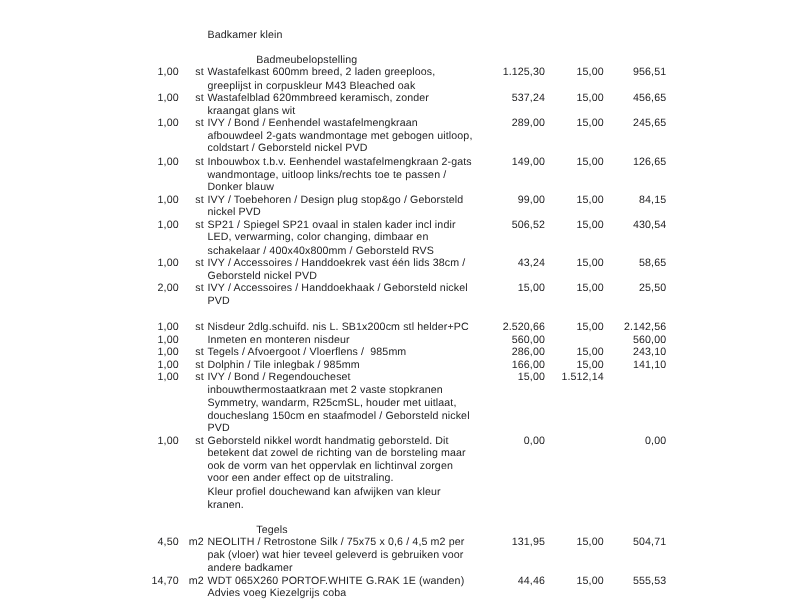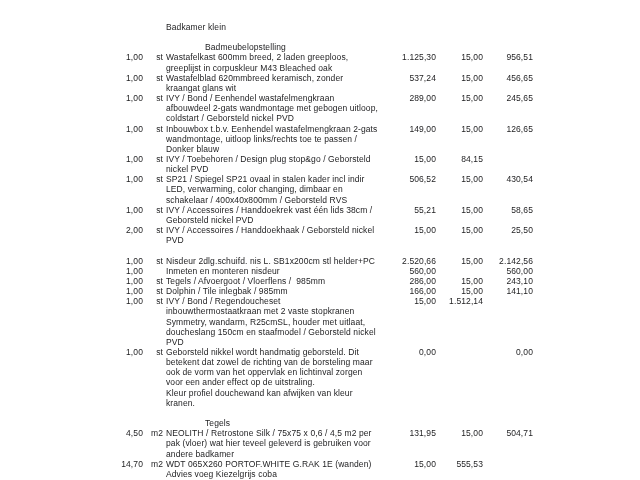--- a/index.html
+++ b/index.html
@@ -68,39 +68,40 @@
 Donker blauw</div>
         <div class="c price">149,00</div>
         <div class="c vat">15,00</div>
         <div class="c total">126,65</div>
       </div>
     <div class="row">
         <div class="c qty">1,00</div>
         <div class="c unit">st</div>
         <div class="c desc">IVY / Toebehoren / Design plug stop&amp;go / Geborsteld
 nickel PVD</div>
+        <div class="c price">99,00</div>
         <div class="c vat">15,00</div>
         <div class="c total">84,15</div>
       </div>
     <div class="row">
         <div class="c qty">1,00</div>
         <div class="c unit">st</div>
         <div class="c desc">SP21 / Spiegel SP21 ovaal in stalen kader incl indir
 LED, verwarming, color changing, dimbaar en
 schakelaar / 400x40x800mm / Geborsteld RVS</div>
         <div class="c price">506,52</div>
         <div class="c vat">15,00</div>
         <div class="c total">430,54</div>
       </div>
     <div class="row">
         <div class="c qty">1,00</div>
         <div class="c unit">st</div>
         <div class="c desc">IVY / Accessoires / Handdoekrek vast één lids 38cm /
 Geborsteld nickel PVD</div>
-        <div class="c price">55,21</div>
+        <div class="c price">43,24</div>
         <div class="c vat">15,00</div>
         <div class="c total">58,65</div>
       </div>
     <div class="row">
         <div class="c qty">2,00</div>
         <div class="c unit">st</div>
         <div class="c desc">IVY / Accessoires / Handdoekhaak / Geborsteld nickel
 PVD</div>
         <div class="c price">15,00</div>
         <div class="c vat">15,00</div>
@@ -177,18 +178,19 @@
 andere badkamer</div>
         <div class="c price">131,95</div>
         <div class="c vat">15,00</div>
         <div class="c total">504,71</div>
       </div>
     <div class="row">
         <div class="c qty">14,70</div>
         <div class="c unit">m2</div>
         <div class="c desc">WDT 065X260 PORTOF.WHITE G.RAK 1E (wanden)
 Advies voeg Kiezelgrijs coba</div>
+        <div class="c price">44,46</div>
         <div class="c vat">15,00</div>
         <div class="c total">555,53</div>
       </div>
 
   </div>
 </div>
 
 </body></html>

